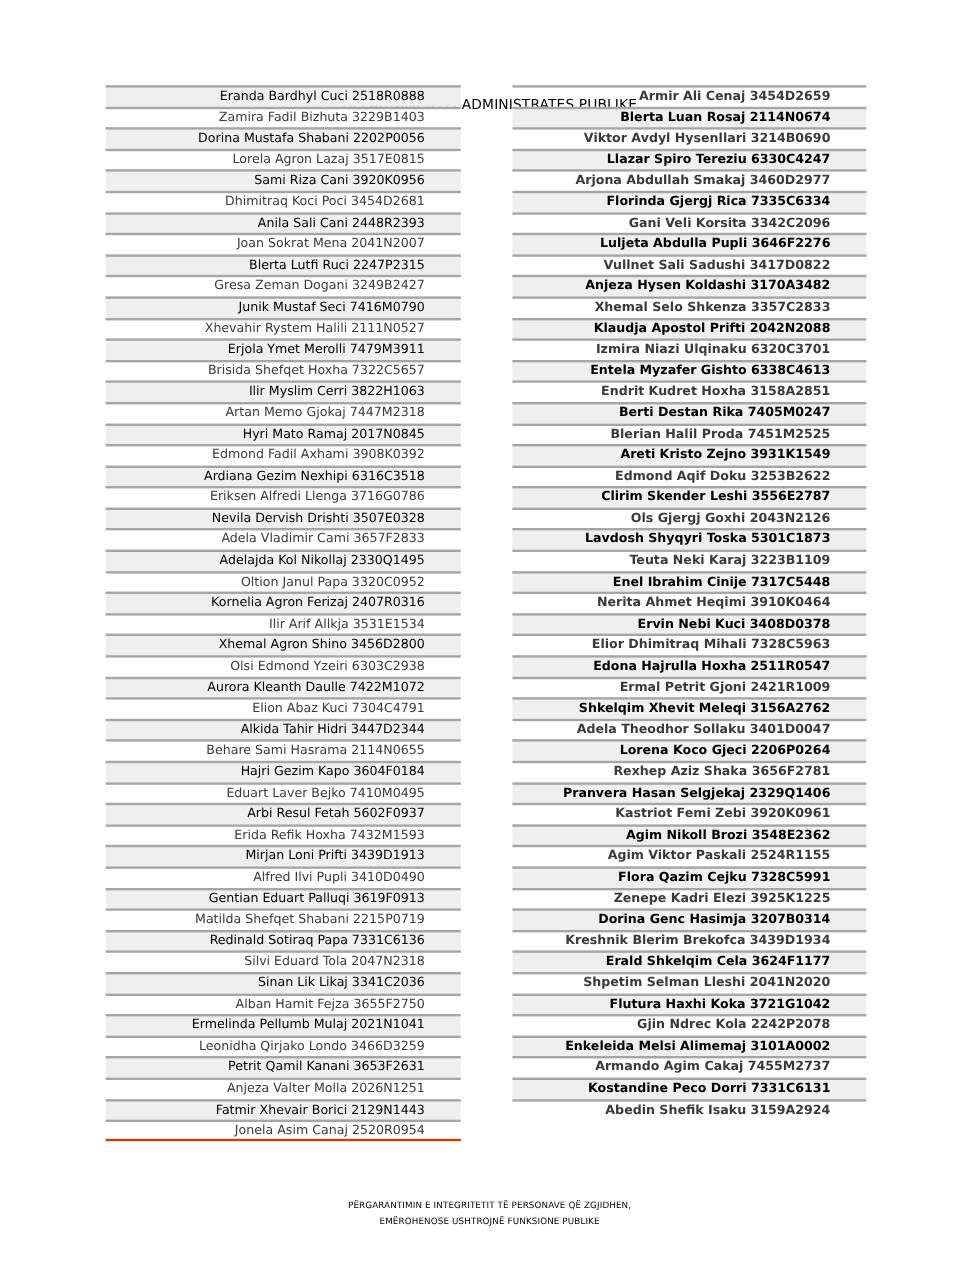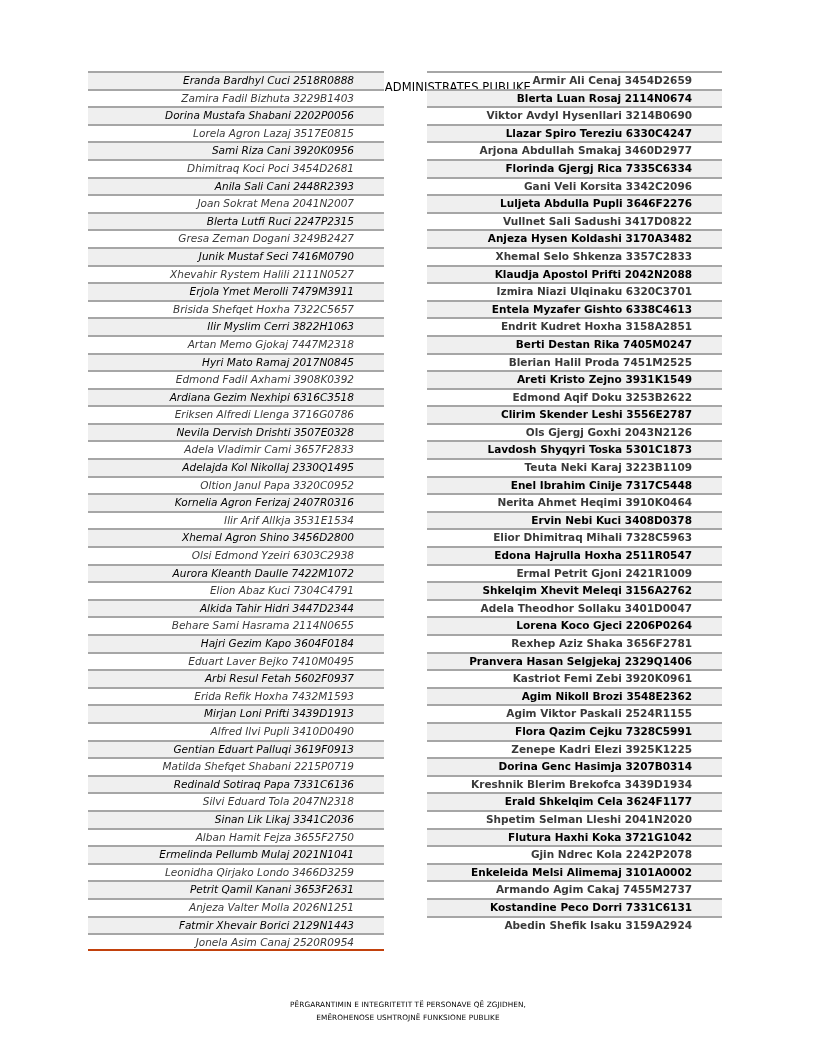--- a/index.html
+++ b/index.html
@@ -1,21 +1,21 @@
 <!DOCTYPE html>
 <html><head>
 <meta charset="utf-8">
 <style>
   html, body { margin: 0; padding: 0; background: #ffffff; }
   body { width: 816px; height: 1056px; position: relative; overflow: hidden;
          font-family: "DejaVu Sans", sans-serif; color: #000; }
   .title { position: absolute; top: 33px; left: 0; width: 816px; text-align: center;
            font-size: 11.5px; letter-spacing: 0.1px; margin-top: 47px; }
   .col { position: absolute; top: 71px; }
-  .col.left { left: 88px; width: 296px; font-style: italic; }
+  .col.left { left: 88px; width: 296px; }
   .col.right { left: 427px; width: 295px; font-weight: bold; }
   .row { height: 17.6px; box-sizing: border-box; border-top: 2px solid #a6a6a6;
          text-align: right; padding-right: 30px; font-size: 10.5px; line-height: 15px;
          white-space: nowrap; color: #3a3a3a; }
   .row.shaded { background: #efefef; color: #000; }
   .row.last { border-bottom: 2px solid #c2410c; }
   .footer { position: absolute; top: 999px; left: 0; width: 816px; text-align: center;
             font-size: 7.3px; line-height: 12.5px; letter-spacing: 0.1px; }
 </style>
 </head>

